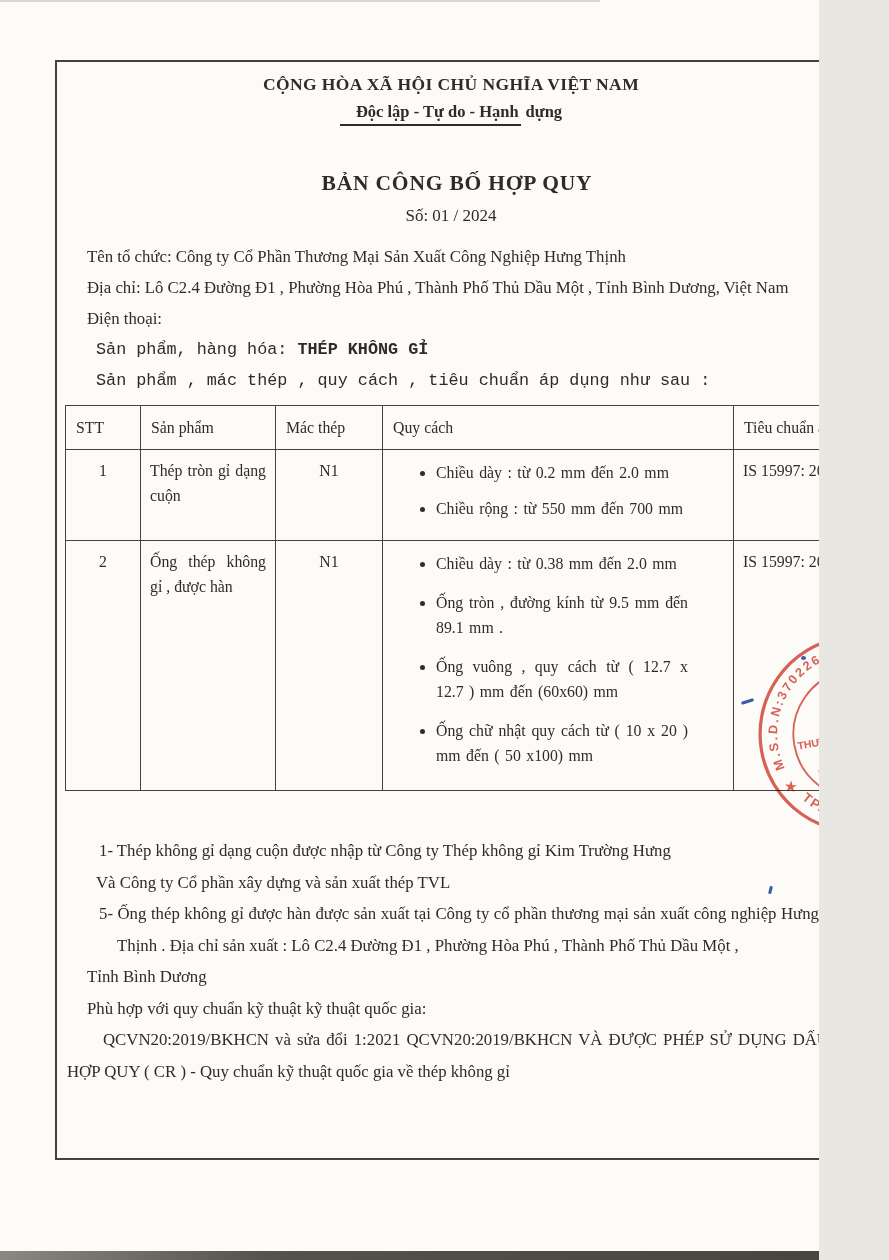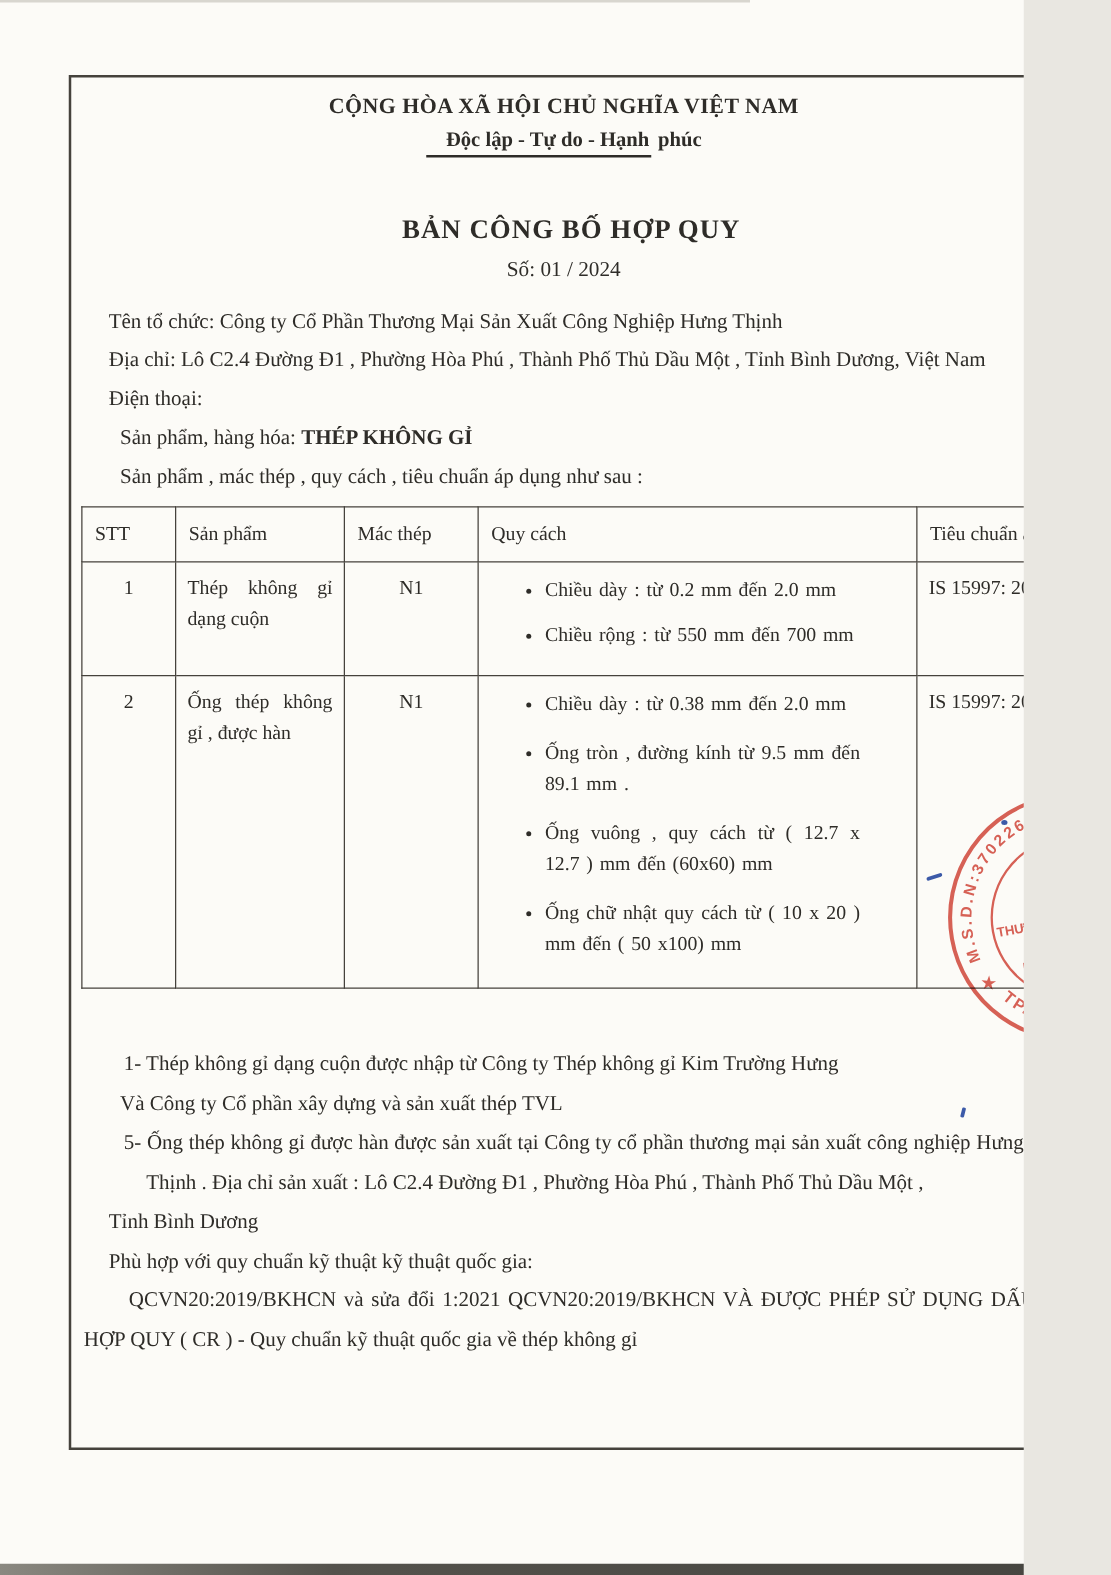--- a/index.html
+++ b/index.html
@@ -11,21 +11,21 @@
   
   .head-country{margin-top:12px;text-align:center;font-weight:bold;font-size:17.5px;letter-spacing:.4px;}
   .motto{margin-top:7px;text-align:center;font-weight:bold;font-size:16.5px;}
   .motto .uline{display:inline-block;border-bottom:2.5px solid #2e2c28;padding:0 2px 2px 16px;}
   .motto .tail{margin-left:5px;}
   .doc-title{margin-top:45px;text-align:center;font-weight:bold;font-size:21.5px;letter-spacing:.8px;padding-left:12px;}
   .doc-number{margin-top:10px;text-align:center;font-size:17px;}
   
   .info{margin:15px 26px 0 30px;font-size:16.8px;line-height:31px;}
   .info .line{text-align:justify;}
-  .indented{padding-left:9px;}
+  .indented{padding-left:9px;font-family:Liberation Mono, monospace;}
   .bold{font-weight:bold;}
   
   table.spec{border-collapse:collapse;margin:9px 0 0 8px;width:775px;font-size:15.8px;
              table-layout:fixed;}
   table.spec th, table.spec td{border:1.6px solid #45423c;vertical-align:top;
              padding:8px 9px;line-height:25px;}
   table.spec th{font-weight:normal;vertical-align:middle;text-align:left;height:27px;padding:8px 10px;}
   th.c-stt{width:54px;text-align:center;}
   th.c-sp{width:114px;}
   th.c-mt{width:86px;}
@@ -65,21 +65,21 @@
 </head>
 <body>
 
 <div class="page">
 
   <div class="frame">
 
     <div class="head-country">CỘNG HÒA XÃ HỘI CHỦ NGHĨA VIỆT NAM</div>
 
     <div class="motto">
-      <span class="uline">Độc lập - Tự do - Hạnh</span><span class="tail">phúc</span>
+      <span class="uline">Độc lập - Tự do - Hạnh</span><span class="tail">dựng</span>
     </div>
 
     <div class="doc-title">BẢN CÔNG BỐ HỢP QUY</div>
 
     <div class="doc-number">Số: 01 / 2024</div>
 
     <div class="info">
       <div class="line">Tên tổ chức: Công ty Cổ Phần Thương Mại Sản Xuất Công Nghiệp Hưng Thịnh</div>
       <div class="line">Địa chỉ: Lô C2.4 Đường Đ1 , Phường Hòa Phú , Thành Phố Thủ Dầu Một , Tỉnh Bình Dương, Việt Nam</div>
       <div class="line">Điện thoại:</div>
@@ -96,21 +96,21 @@
           <th class="c-stt">STT</th>
           <th class="c-sp">Sản phẩm</th>
           <th class="c-mt">Mác thép</th>
           <th class="c-qc">Quy cách</th>
           <th class="c-tc">Tiêu chuẩn áp dụng</th>
         </tr>
       </thead>
       <tbody>
         <tr>
           <td class="cell-stt">1</td>
-          <td class="cell-product">Thép không gỉ dạng cuộn</td>
+          <td class="cell-product">Thép tròn gỉ dạng cuộn</td>
           <td class="cell-grade">N1</td>
           <td>
             <ul class="specs">
                 <li>Chiều dày : từ 0.2 mm đến 2.0 mm</li>
                 <li>Chiều rộng : từ 550 mm đến 700 mm</li>
               </ul>
           </td>
           <td>IS 15997: 2012</td>
         </tr>
         <tr>

